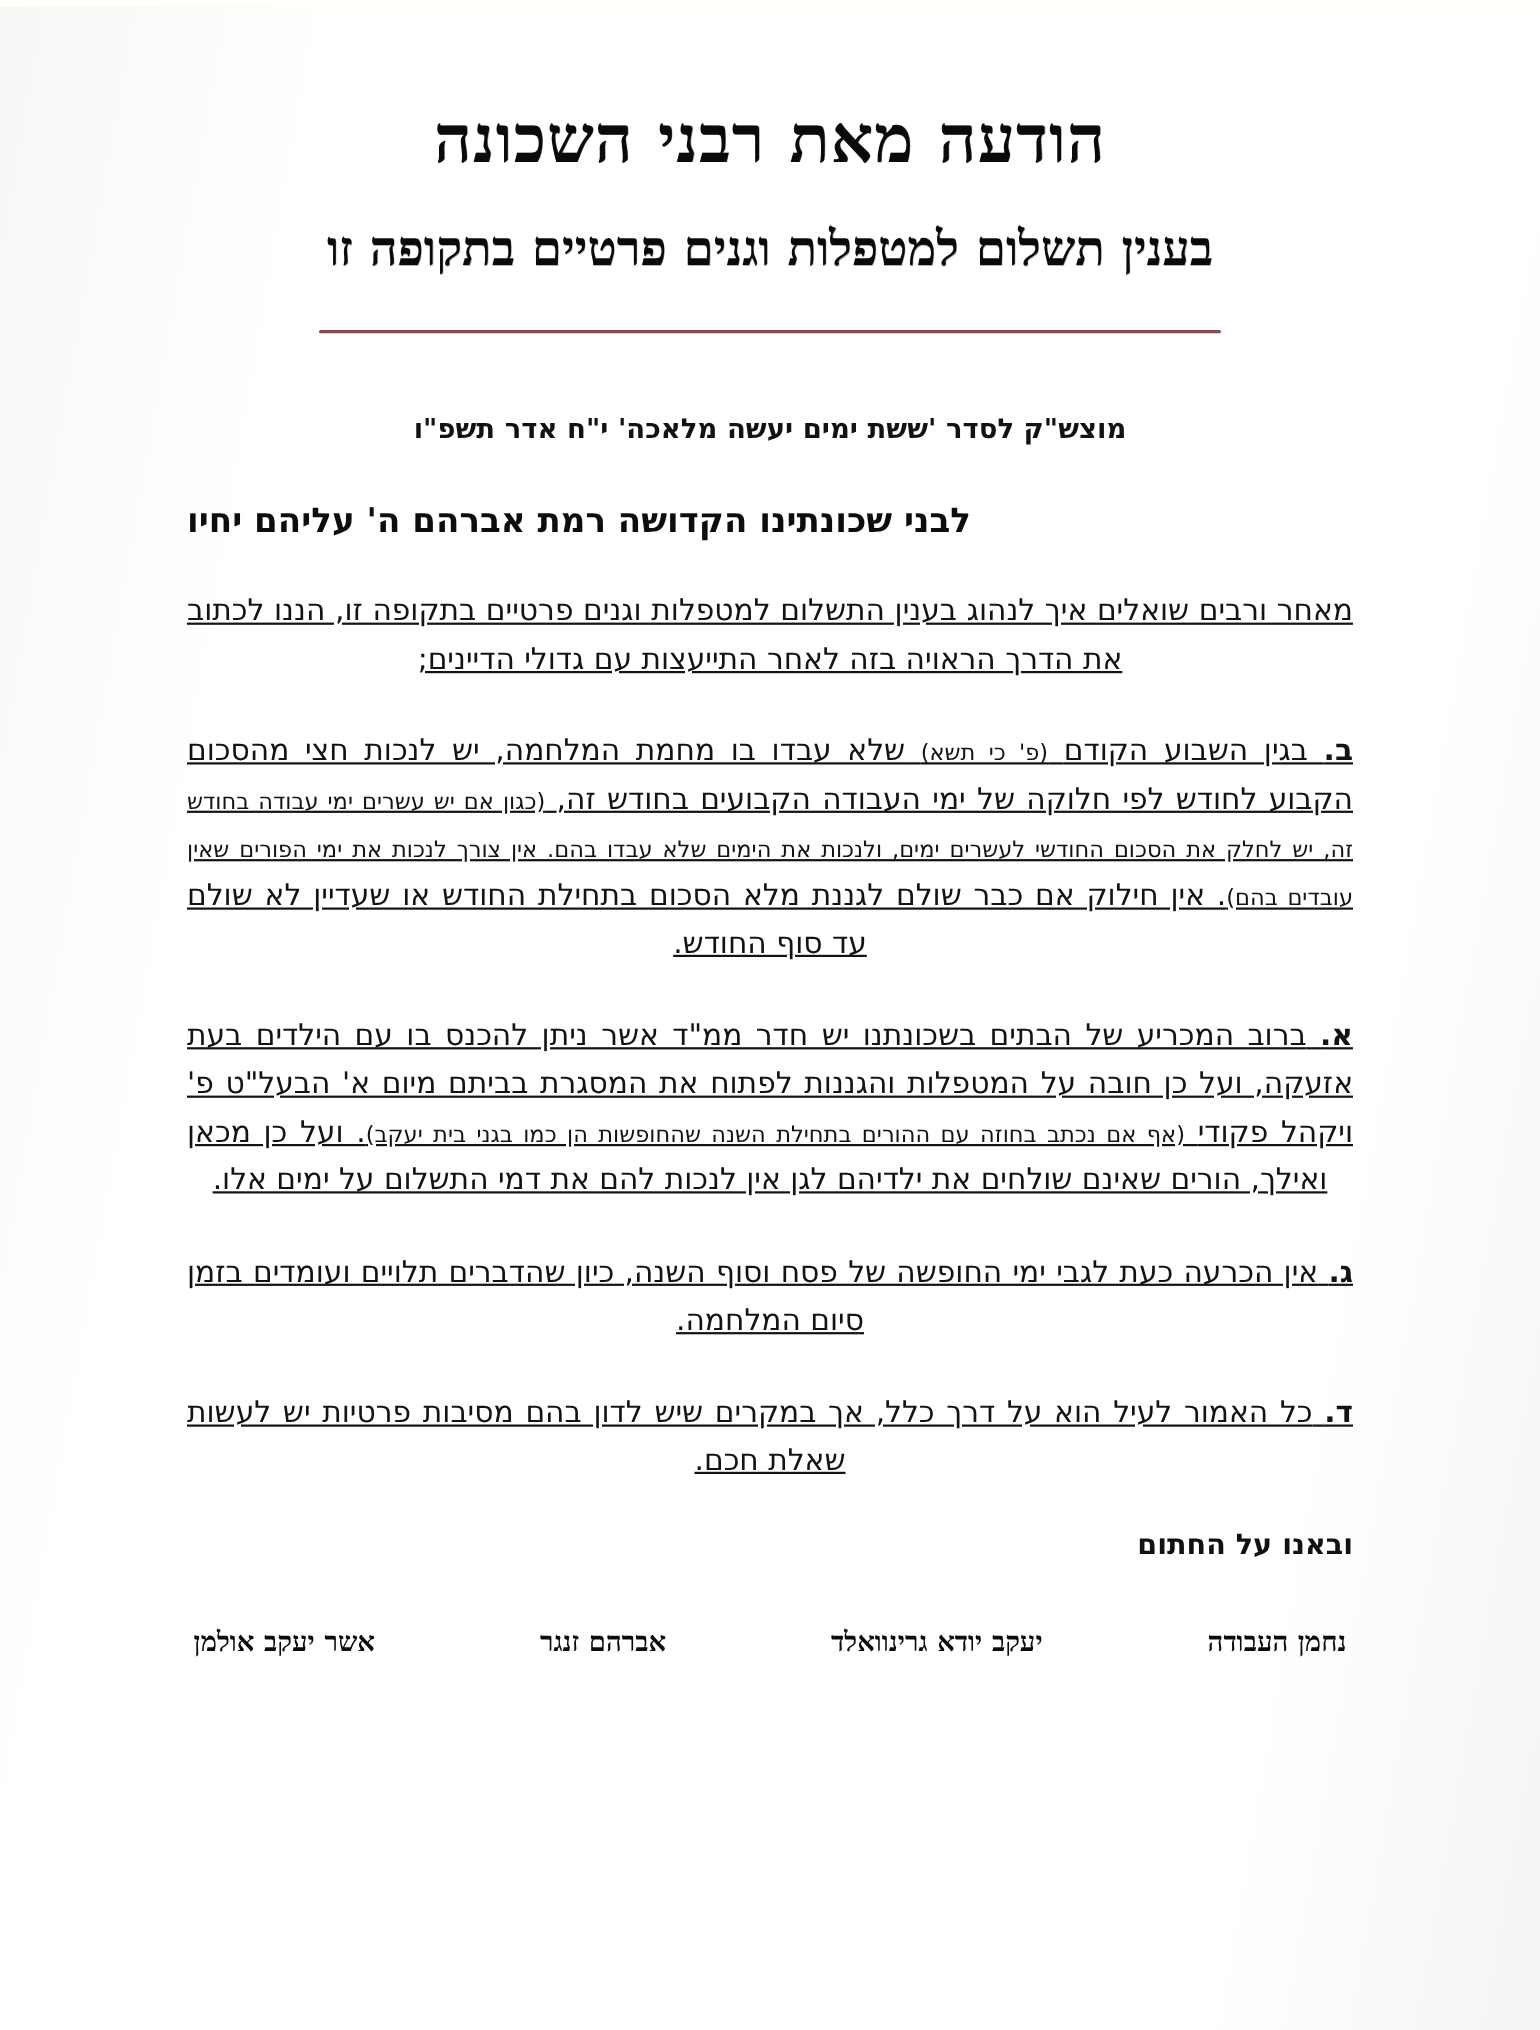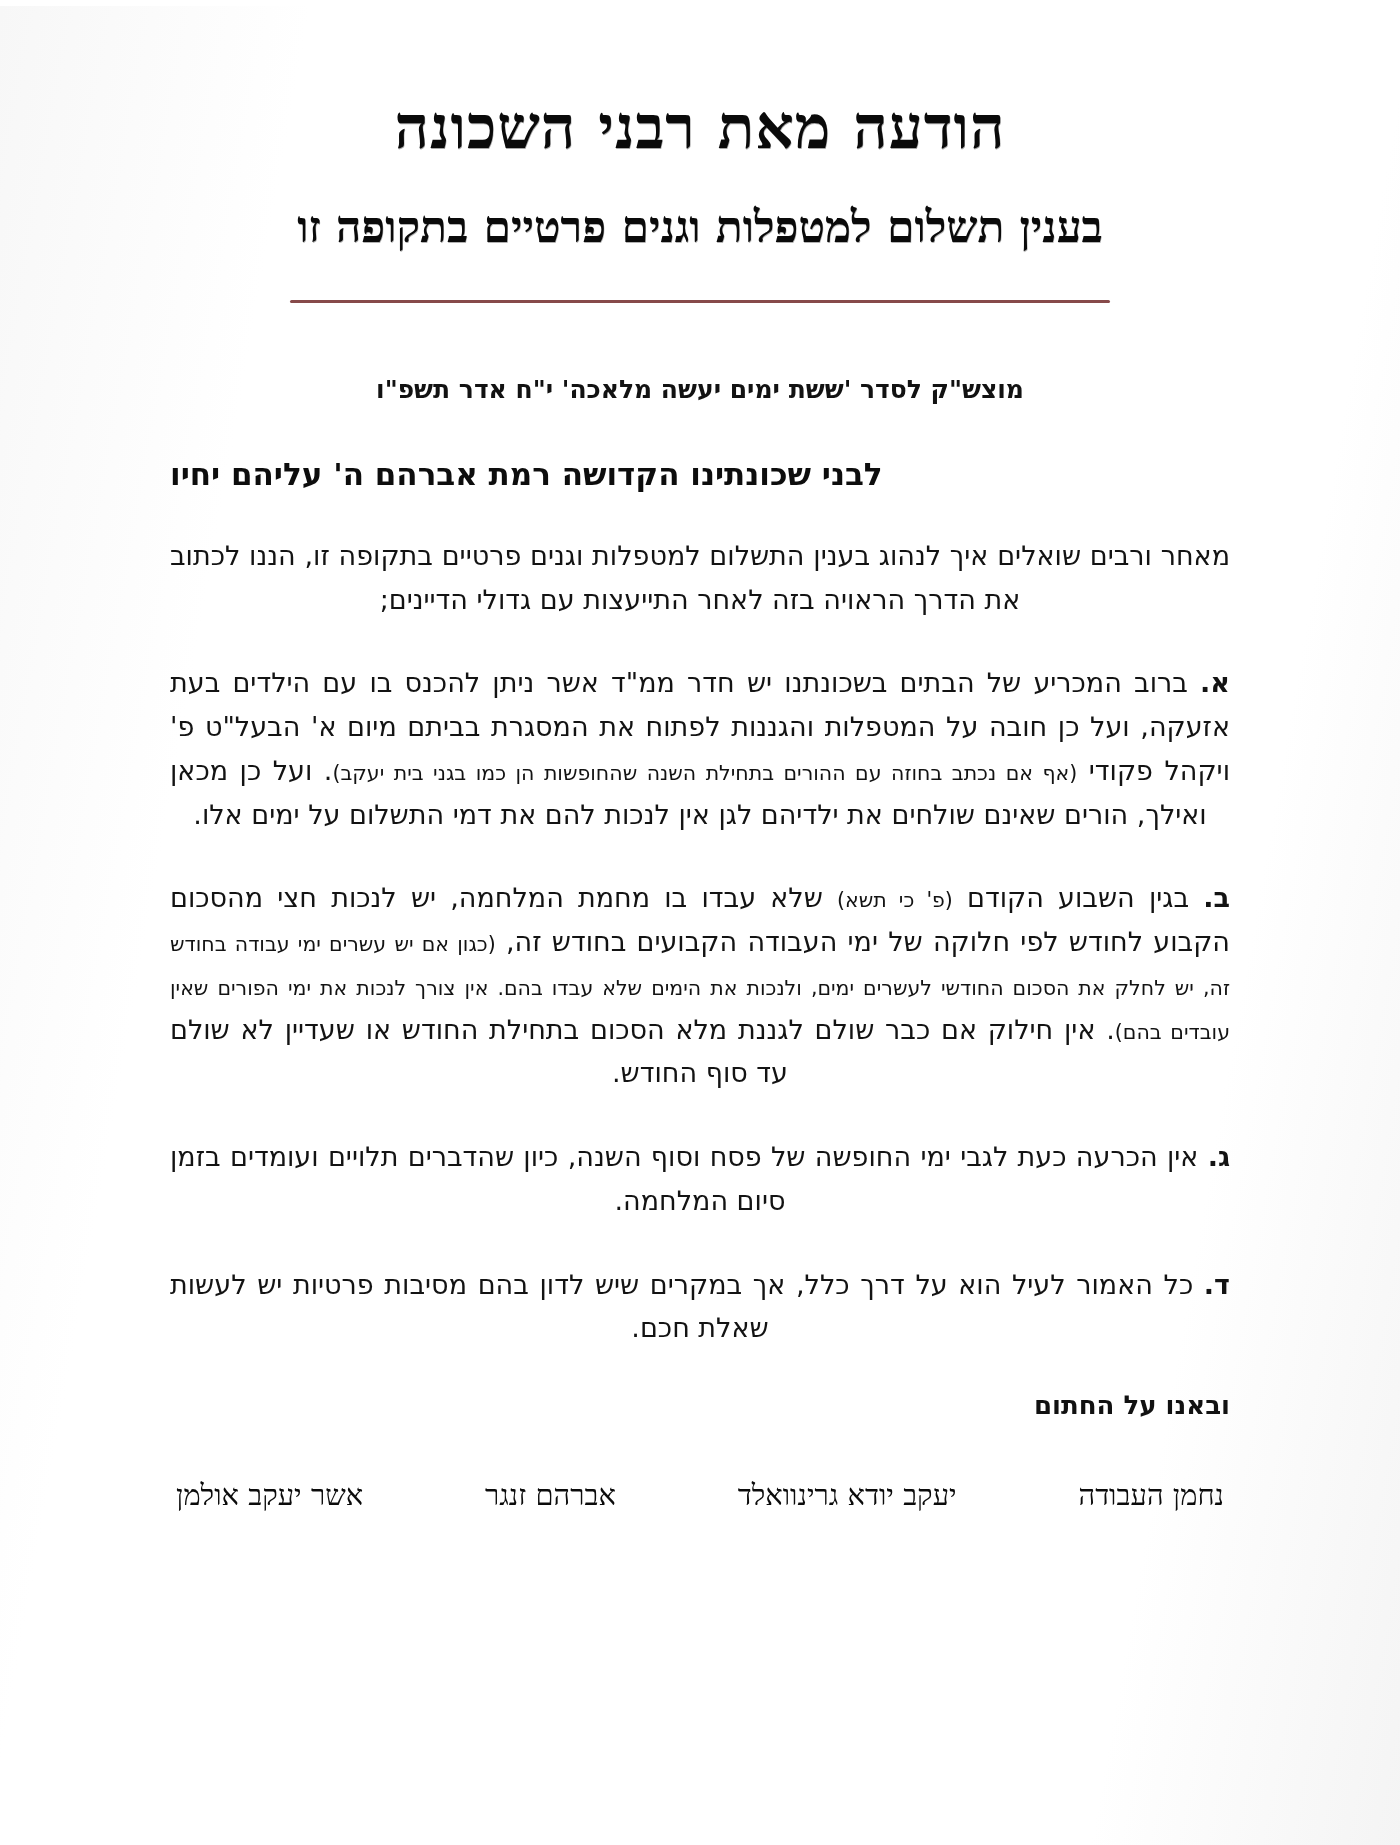--- a/index.html
+++ b/index.html
@@ -93,20 +93,21 @@
   .body-text {
     margin-top: 42px;
   }
   p.para {
     margin: 0 0 40px 0;
     font-size: 27px;
     line-height: 1.62;
     text-align: justify;
     text-align-last: center;
     color: #131313;
+    text-decoration: underline;
   }
   p.para.lead {
     margin-top: 10px;
   }
   .marker {
     font-weight: 700;
   }
   .small {
     font-size: 20.5px;
     line-height: 1.55;
@@ -123,22 +124,22 @@
     margin-top: 58px;
     display: flex;
     flex-direction: row;
     justify-content: space-between;
     align-items: baseline;
     gap: 10px;
     padding: 0 6px;
   }
   .signature {
     font-family: "DejaVu Serif", "Liberation Serif", serif;
-    font-weight: 400;
-    font-size: 29px;
+    font-weight: 700;
+    font-size: 25px;
     white-space: nowrap;
     color: #0b0b0b;
   }
 </style>
 </head>
 <body>
 
 <div class="page">
   <div class="paper-tint"></div>
 
@@ -152,31 +153,31 @@
 
     <div class="date-line">מוצש"ק לסדר 'ששת ימים יעשה מלאכה' י"ח אדר תשפ"ו</div>
 
     <div class="greeting">לבני שכונתינו הקדושה רמת אברהם ה' עליהם יחיו</div>
 
     <div class="body-text">
 
       <p class="para lead">מאחר ורבים שואלים איך לנהוג בענין התשלום למטפלות וגנים פרטיים בתקופה זו, הננו לכתוב את הדרך הראויה בזה לאחר התייעצות עם גדולי הדיינים;</p>
 
       <p class="para">
-        <span class="marker">א.</span>
-        <span>ברוב המכריע של הבתים בשכונתנו יש חדר ממ"ד אשר ניתן להכנס בו עם הילדים בעת אזעקה, ועל כן חובה על המטפלות והגננות לפתוח את המסגרת בביתם מיום א' הבעל"ט פ' ויקהל פקודי</span>
-        <span class="small">(אף אם נכתב בחוזה עם ההורים בתחילת השנה שהחופשות הן כמו בגני בית יעקב)</span><span>. ועל כן מכאן ואילך, הורים שאינם שולחים את ילדיהם לגן אין לנכות להם את דמי התשלום על ימים אלו.</span>
-      </p>
-
-      <p class="para">
         <span class="marker">ב.</span>
         <span>בגין השבוע הקודם</span>
         <span class="small">(פ' כי תשא)</span>
         <span>שלא עבדו בו מחמת המלחמה, יש לנכות חצי מהסכום הקבוע לחודש לפי חלוקה של ימי העבודה הקבועים בחודש זה,</span>
         <span class="small">(כגון אם יש עשרים ימי עבודה בחודש זה, יש לחלק את הסכום החודשי לעשרים ימים, ולנכות את הימים שלא עבדו בהם. אין צורך לנכות את ימי הפורים שאין עובדים בהם)</span><span>. אין חילוק אם כבר שולם לגננת מלא הסכום בתחילת החודש או שעדיין לא שולם עד סוף החודש.</span>
+      </p>
+
+      <p class="para">
+        <span class="marker">א.</span>
+        <span>ברוב המכריע של הבתים בשכונתנו יש חדר ממ"ד אשר ניתן להכנס בו עם הילדים בעת אזעקה, ועל כן חובה על המטפלות והגננות לפתוח את המסגרת בביתם מיום א' הבעל"ט פ' ויקהל פקודי</span>
+        <span class="small">(אף אם נכתב בחוזה עם ההורים בתחילת השנה שהחופשות הן כמו בגני בית יעקב)</span><span>. ועל כן מכאן ואילך, הורים שאינם שולחים את ילדיהם לגן אין לנכות להם את דמי התשלום על ימים אלו.</span>
       </p>
 
       <p class="para">
         <span class="marker">ג.</span>
         <span>אין הכרעה כעת לגבי ימי החופשה של פסח וסוף השנה, כיון שהדברים תלויים ועומדים בזמן סיום המלחמה.</span>
       </p>
 
       <p class="para">
         <span class="marker">ד.</span>
         <span>כל האמור לעיל הוא על דרך כלל, אך במקרים שיש לדון בהם מסיבות פרטיות יש לעשות שאלת חכם.</span>

